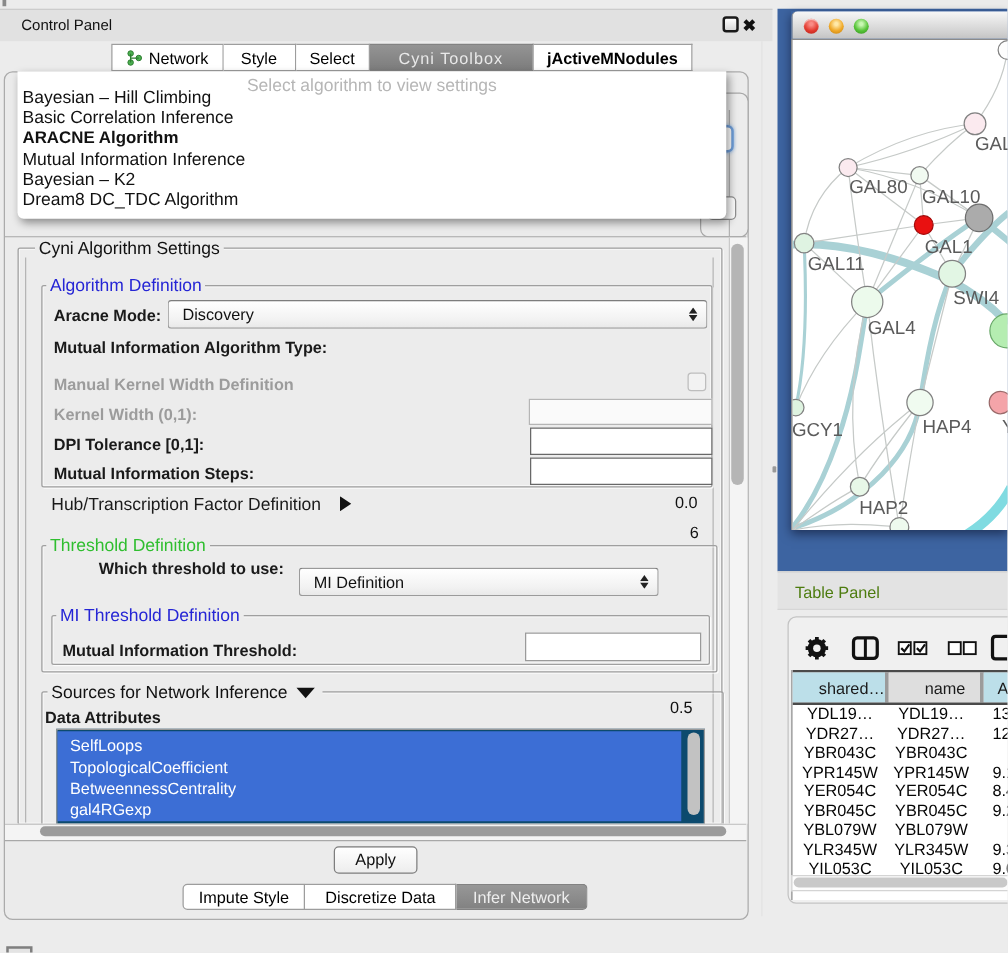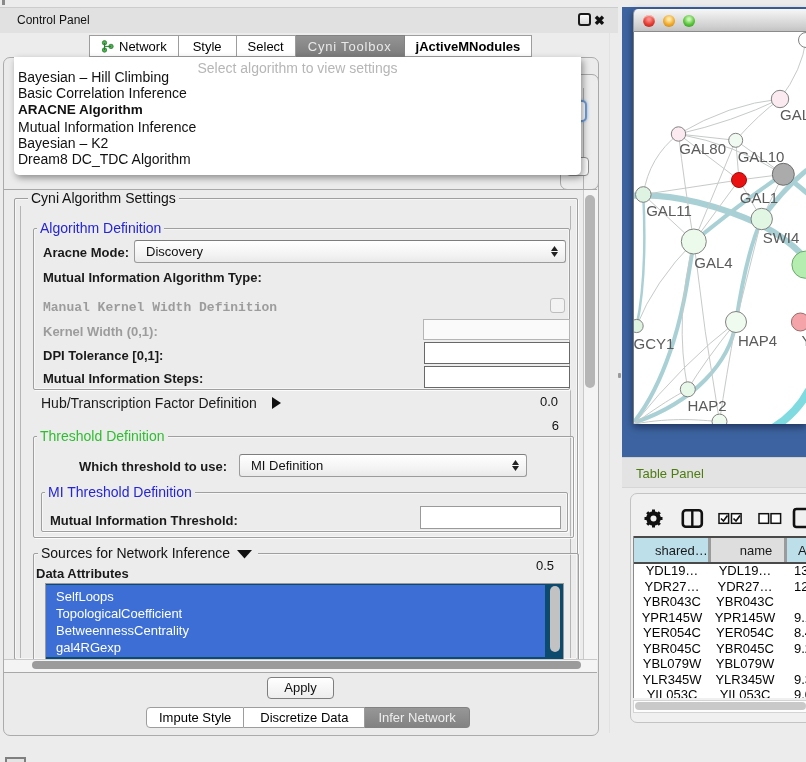--- a/index.html
+++ b/index.html
@@ -32,21 +32,21 @@
     <svg width="13" height="13" viewBox="0 0 13 13">
         <circle cx="3.5" cy="2.8" r="2.2" fill="#4caf50" stroke="#2c7d30" stroke-width=".8"></circle>
         <circle cx="3.5" cy="10" r="2.2" fill="#4caf50" stroke="#2c7d30" stroke-width=".8"></circle>
         <circle cx="10" cy="6.4" r="2.2" fill="#4caf50" stroke="#2c7d30" stroke-width=".8"></circle>
         <path d="M3.5 3 L3.5 10 M3.5 6.4 L10 6.4" stroke="#2c7d30" stroke-width="1" fill="none"></path>
       </svg>
     <span>Network</span>
     </div>
   <div style="border:1px solid #9d9d9d;border-left:none;background:#fff;display:flex;align-items:center;padding:0 14px;">Style</div>
   <div style="border:1px solid #9d9d9d;border-left:none;background:#fff;display:flex;align-items:center;padding:0 11px;">Select</div>
-  <div style="border:1px solid #828282;border-left:none;background:linear-gradient(#949494,#7c7c7c);color:#e9e9e9;display:flex;align-items:center;padding:0 12px;letter-spacing:.8px;">Cyni Toolbox</div>
+  <div style="border:1px solid #828282;border-left:none;background:linear-gradient(#949494,#7c7c7c);color:#e9e9e9;display:flex;align-items:center;padding:0 23px;letter-spacing:.8px;">Cyni Toolbox</div>
   <div style="border:1px solid #9d9d9d;border-left:none;background:#fff;font-weight:bold;display:flex;align-items:center;padding:0 11px;">jActiveMNodules</div>
 </div>
 
 <div class="abs" style="left:3px;top:57px;width:594px;height:677px;border:1px solid #ababab;border-radius:7px;background:#ebebeb;"></div>
 
 <div class="abs" style="left:560px;top:74px;width:37px;height:114px;border:1px solid #a8a8a8;border-radius:7px;background:#ececec;"></div>
 <div class="abs" style="left:583px;top:88px;width:1px;height:101px;background:#b2b2b2;"></div>
 <div class="abs" style="left:568px;top:100px;width:15px;height:18px;border:2px solid #6f9ed9;border-radius:5px;background:#fff;box-shadow:0 0 3px #8ab4e4;"></div>
 <div class="abs" style="left:566px;top:157px;width:21px;height:17px;border:1px solid #8f8f8f;border-radius:4px;background:#fdfdfd;"></div>
 
@@ -72,21 +72,21 @@
           <path d="M3.5 0 L7 5 L0 5 Z" fill="#222"></path>
         </svg>
         <svg width="7" height="5">
           <path d="M3.5 5 L7 0 L0 0 Z" fill="#222"></path>
         </svg>
       </span>
   </div>
 
   <div class="flabel" style="left:39px;top:80px;">Mutual Information Algorithm Type:</div>
 
-  <div class="flabel" style="left:39px;top:110px;color:#9c9c9c;font-family:Liberation Mono, monospace;">Manual Kernel Width Definition</div>
+  <div class="flabel" style="left:39px;top:110px;color:#9c9c9c;">Manual Kernel Width Definition</div>
   <div class="abs" style="left:546px;top:108px;width:13px;height:13px;border:1px solid #bdbdbd;border-radius:3px;background:#f2f2f2;"></div>
 
   <div class="flabel" style="left:39px;top:134px;color:#9c9c9c;">Kernel Width (0,1):</div>
   <div class="nfield" style="left:419px;top:129px;width:145px;height:19px;border-color:#b5b5b5;background:#fafafa;">
       <span style="color:#a8a8a8;right:11px;">0.0</span>
     </div>
 
   <div class="flabel" style="left:39px;top:158px;">DPI Tolerance [0,1]:</div>
   <div class="nfield" style="left:420px;top:152px;width:144px;height:20px;">
       <span style="right:11px;">0.0</span>
@@ -98,21 +98,21 @@
     </div>
 
   <div class="abs" style="left:37px;top:205px;font-size:14px;color:#1a1a1a;">Hub/Transcription Factor Definition</div>
   <svg class="abs" style="left:268px;top:207px;" width="9" height="12">
       <path d="M0 0 L9 6 L0 12 Z" fill="#111"></path>
     </svg>
 
   <div class="abs etched" style="left:29px;top:246px;width:539px;height:100px;border-radius:2px;"></div>
   <div class="boxlab glab" style="left:33px;top:239px;">Threshold Definition</div>
 
-  <div class="flabel" style="left:75px;top:269px;text-align:center;">Which threshold to use:</div>
+  <div class="flabel" style="left:75px;top:257px;text-align:center;">Which threshold to use:</div>
   <div class="combo" style="left:235px;top:264px;width:286px;height:21px;">
     <span class="ct">MI Definition</span>
     <span class="arr">
         <svg width="7" height="5">
           <path d="M3.5 0 L7 5 L0 5 Z" fill="#222"></path>
         </svg>
         <svg width="7" height="5">
           <path d="M3.5 5 L7 0 L0 0 Z" fill="#222"></path>
         </svg>
       </span>
@@ -278,21 +278,21 @@
     <rect x="119" y="13.7" width="9.6" height="9.6"></rect>
     <rect x="131" y="13.7" width="9.6" height="9.6"></rect>
   </g>
   <g fill="none" stroke="#111" stroke-width="1.7">
     <path d="M81 18.5 L83.5 21 L87.5 15.5"></path>
     <path d="M93.5 18.5 L96 21 L100 15.5"></path>
   </g>
   <path d="M156.5 9 L166 9 M156.5 9 C 155 9 154 10 154 11.5 L154 24.5 C 154 26 155 27 156.5 27 L166 27" fill="none" stroke="#111" stroke-width="2.6"></path>
 </svg>
 
-<div id="table" class="abs" style="left:633px;top:536px;width:173px;height:162px;background:#fff;border-left:1px solid #8a8a8a;overflow:hidden;font-size:13px;">
+<div id="table" class="abs" style="left:633px;top:536px;width:173px;height:184px;background:#fff;border-left:1px solid #8a8a8a;overflow:hidden;font-size:13px;">
   <div style="position:absolute;left:0;top:0;width:173px;height:2px;background:#4a4a4a;"></div>
   <div style="position:absolute;left:0;top:2px;width:74px;height:24px;background:#bcdfe9;"></div>
   <div style="position:absolute;left:74px;top:2px;width:3px;height:24px;background:#9b9b9b;"></div>
   <div style="position:absolute;left:77px;top:2px;width:73px;height:24px;background:#dedede;"></div>
   <div style="position:absolute;left:150px;top:2px;width:3px;height:24px;background:#9b9b9b;"></div>
   <div style="position:absolute;left:153px;top:2px;width:20px;height:24px;background:#bcdfe9;"></div>
   <div style="position:absolute;left:21px;top:7px;width:52px;text-align:center;color:#1a1a1a;">shared…</div>
   <div style="position:absolute;left:96px;top:7px;width:52px;text-align:center;color:#1a1a1a;">name</div>
   <div style="position:absolute;left:164px;top:7px;color:#1a1a1a;">Avera</div>
   <div style="position:absolute;left:0;top:26px;width:173px;height:2px;background:#4a4a4a;"></div>

